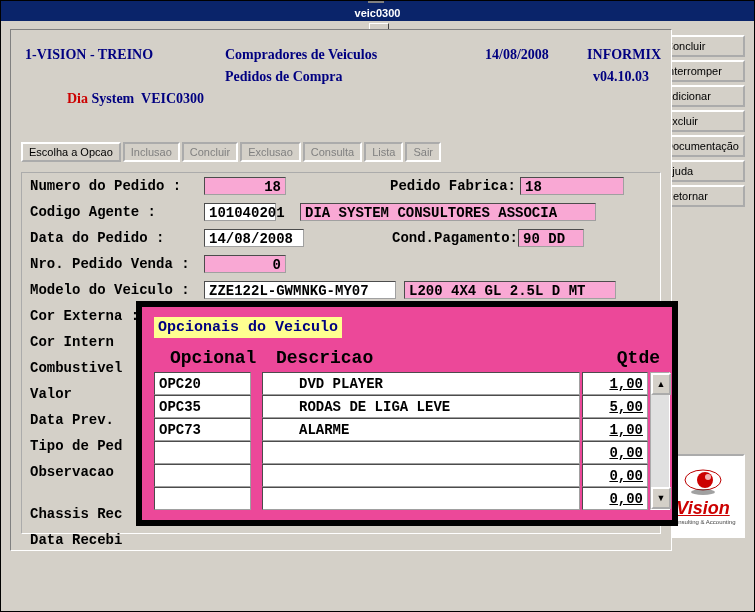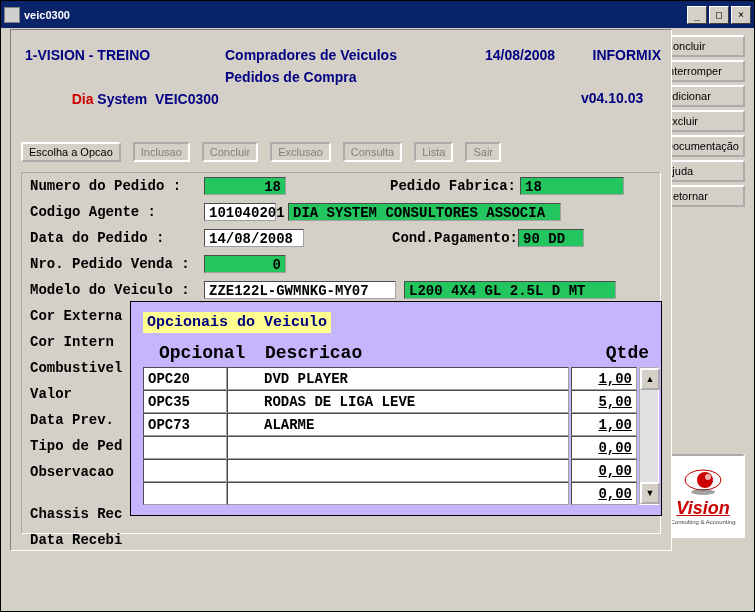--- a/index.html
+++ b/index.html
@@ -11,27 +11,28 @@
   }
   .window {
     width: 755px;
     height: 612px;
     background: #d4d0c8;
     border: 1px solid #000;
     box-sizing: border-box;
     position: relative;
   }
   .titlebar {
-    height: 27px;
+    height: 20px;
     line-height: 20px;
     background: #0a246a;
     color: #fff;
     display: flex;
     align-items: center;
     padding: 0 3px;
+    flex-direction: column;
   }
   .titlebar .app-icon {
     width: 14px; height: 14px;
     background: #cfcfcf;
     margin-right: 4px;
     border: 1px solid #808080;
   }
   .titlebar .title-text {
     font-weight: bold;
     flex: 1;
@@ -111,41 +112,41 @@
     top: 6px;
     left: 6px;
     width: 660px;
     height: 520px;
     border: 1px solid #808080;
     border-right-color: #fff;
     border-bottom-color: #fff;
     background: #d4d0c8;
   }
   .header-block {
-    font-family: Liberation Sans, sans-serif;
+    font-family: Liberation Serif, serif;
     font-weight: bold;
     font-size: 14px;
     padding: 14px 10px 6px 14px;
     color: #000080;
     line-height: 22px;
   }
   .header-row1, .header-row2 {
     display: flex;
   }
   .header-row1 > span, .header-row2 > span { white-space: pre; }
   .hdr-company { width: 200px; }
   .hdr-title { flex: 1; }
   .hdr-date { width: 96px; text-align: left; }
   .hdr-db { width: 80px; text-align: right; }
   .hdr-sys-prefix { color: #c00; }
-  .hdr-version { width: 80px; text-align: left; margin-top: 21px; }
+  .hdr-version { width: 80px; text-align: center; }
 
   .menu-row {
     display: flex;
-    gap: 12px;
+    gap: 2px;
     padding: 4px 10px;
   }
   .menu-btn {
     font-size: 11px;
     background: #d4d0c8;
     border: 2px outset #fff;
     padding: 2px 6px;
     color: #000;
   }
   .menu-btn.disabled {
@@ -176,33 +177,33 @@
     padding: 1px 4px;
     height: 18px;
     line-height: 17px;
     box-sizing: border-box;
     font-family: "Courier New", monospace;
     font-weight: bold;
     font-size: 14px;
     margin-left: 4px;
   }
   .ro {
-    background: #22c55e;
+    background: #f9a8d4;
     border: 1px inset #a0a0a0;
   }
   .right { text-align: right; }
 
   
   .popup {
     position: absolute;
     top: 278px;
-    left: 126px;
+    left: 132px;
     width: 530px;
-    background: #c4b5fd;
-    border: 1px solid #000000;
+    background: #ec4899;
+    border: 6px solid #000000;
     z-index: 10;
   }
   .popup-title {
     font-family: "Courier New", monospace;
     font-weight: bold;
     font-size: 15px;
     color: #000080;
     background: #feff90;
     display: inline-block;
     padding: 2px 4px;
@@ -233,21 +234,21 @@
     border: 1px inset #a0a0a0;
     background: #fff;
     font-family: "Courier New", monospace;
     font-weight: bold;
     font-size: 14px;
     padding: 2px 4px;
     box-sizing: border-box;
     height: 23px;
     line-height: 18px;
   }
-  .cell.opt { width: 84px; margin-right: 0; }
+  .cell.opt { width: 97px; margin-right: 11px; }
   .cell.desc { flex: 1; margin-right: 2px; padding-left: 36px; }
   .cell.qt { width: 66px; text-align: right; text-decoration: underline; }
   .scroll-col {
     width: 18px;
     background: #e0e0e0;
     border: 1px inset #fff;
     display: flex;
     flex-direction: column;
     justify-content: space-between;
     margin: 0 2px 0 2px;
@@ -334,21 +335,21 @@
         <div class="form-row">
           <span class="lab colon">Numero do Pedido</span>
           <div class="field ro right" style="width:82px">18</div>
           <span style="width:104px"></span>
           <span>Pedido Fabrica:</span>
           <div class="field ro" style="width:104px">18</div>
         </div>
         <div class="form-row">
           <span class="lab colon">Codigo Agente</span>
           <div class="field right" style="width:72px">101040201</div>
-          <div class="field ro" style="width:273px;margin-left:12px">DIA SYSTEM CONSULTORES ASSOCIA</div>
+          <div class="field ro" style="width:296px;margin-left:24px">DIA SYSTEM CONSULTORES ASSOCIA</div>
         </div>
         <div class="form-row">
           <span class="lab colon">Data do Pedido</span>
           <div class="field" style="width:100px">14/08/2008</div>
           <span style="width:88px"></span>
           <span>Cond.Pagamento:</span>
           <div class="field ro" style="width:66px;margin-left:0">90 DD</div>
         </div>
         <div class="form-row">
           <span class="lab colon">Nro. Pedido Venda</span>

